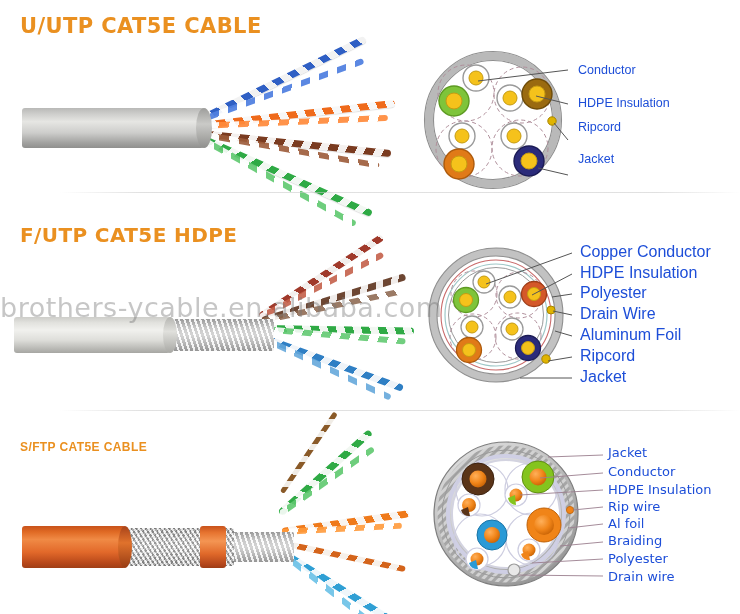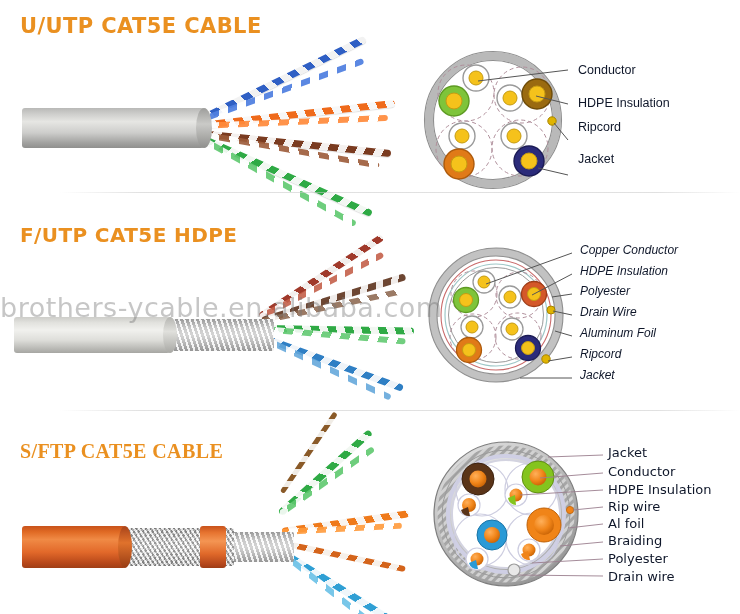--- a/index.html
+++ b/index.html
@@ -21,21 +21,21 @@
 
   .sec-title{
     position:absolute;
     color:#ea9020;
     font-weight:bold;
     letter-spacing:.4px;
     white-space:nowrap;
   }
   #t1{left:20px;top:14px;font-size:21px;font-family:"DejaVu Sans",sans-serif;}
   #t2{left:20px;top:18px;font-size:20px;font-family:"DejaVu Sans",sans-serif;}
-  #t3{left:20px;top:20px;font-size:20px;font-family:Liberation Serif, serif;}
+  #t3{left:20px;top:20px;font-size:12px;font-family:Liberation Sans, sans-serif;}
 
   
   .cable-wrap{position:absolute;}
 
   
   .jacket{position:absolute;border-radius:3px;}
   .jacket.grey{
     background:linear-gradient(to bottom,#b9b9b7 0%,#cfcfcd 16%,#e6e6e3 34%,#cdcdcb 62%,#a3a3a1 86%,#8f8f8d 100%);
   }
   .jacket.lightgrey{
@@ -65,26 +65,26 @@
   }
 
   .leg{position:absolute;transform-origin:0 50%;height:7px;border-radius:4px;}
 
   
   .xsec{position:absolute;}
   .xsvg{display:block;}
 
   .lbl{
     position:absolute;
-    color:#0f172a;
+    color:#1d4ed8;
     white-space:nowrap;
     font-family:"Liberation Sans", sans-serif;
   }
   .lbl.a{font-size:12.5px;}
-  .lbl.b{font-size:12px;font-style:italic;}
+  .lbl.b{font-size:16px;}
   .lbl.c{font-size:13px;font-family:"DejaVu Sans",sans-serif;}
 
   
   .watermark{
     position:absolute;left:0;top:292px;width:740px;
     text-align:left;
     font-family:"DejaVu Sans", sans-serif;
     font-size:27px;
     letter-spacing:.5px;
     color:rgba(118,118,118,.42);

